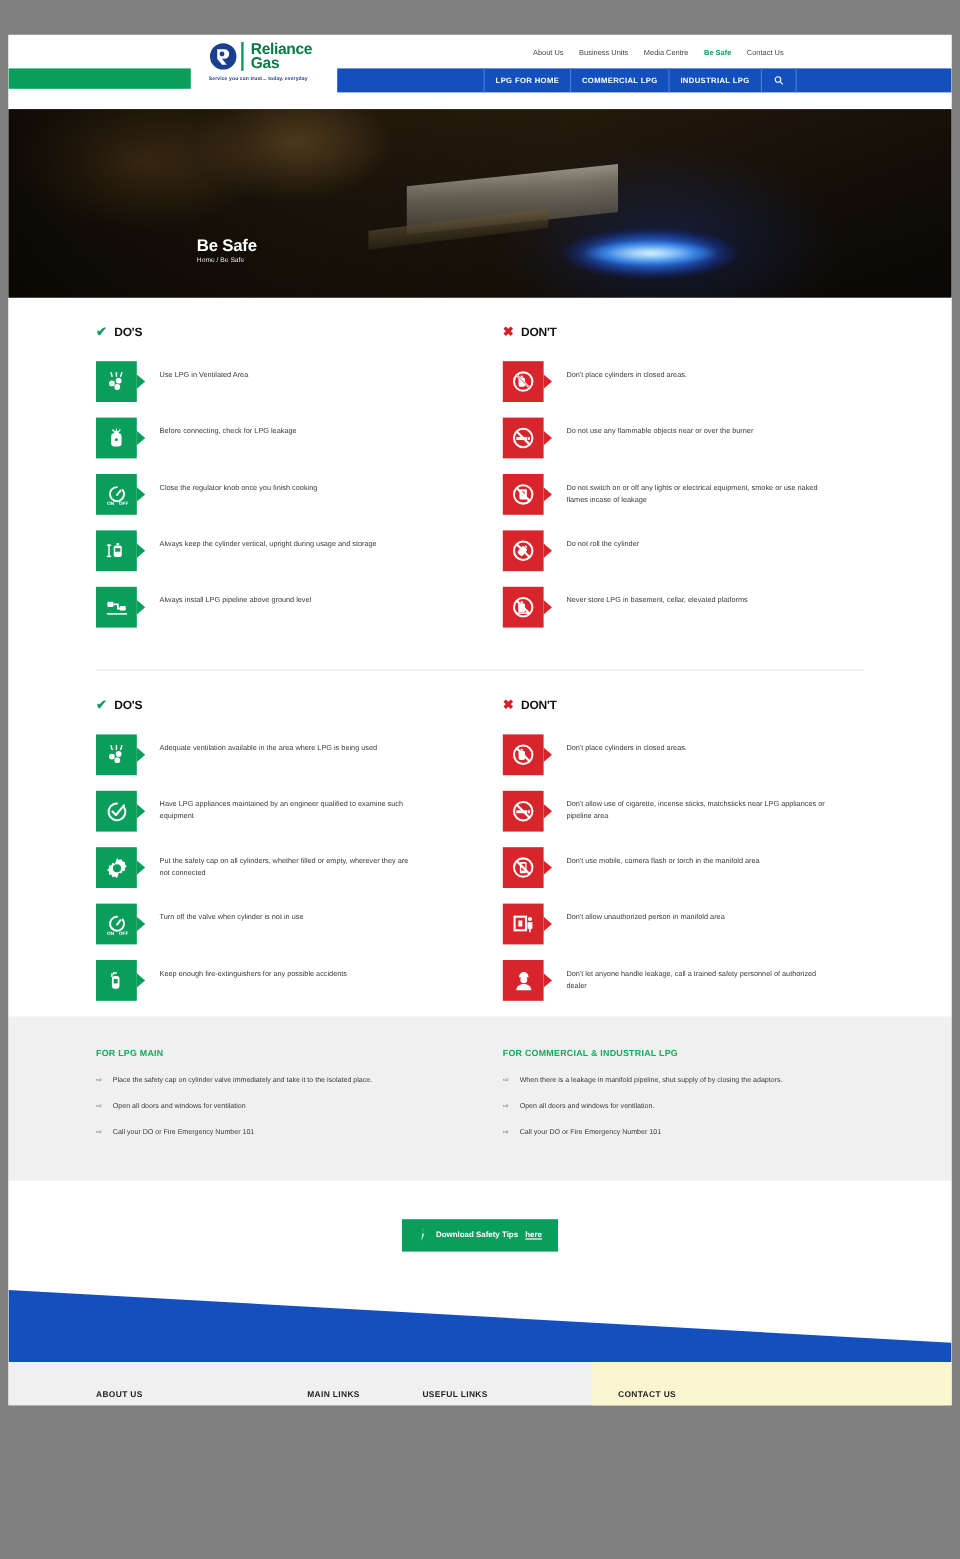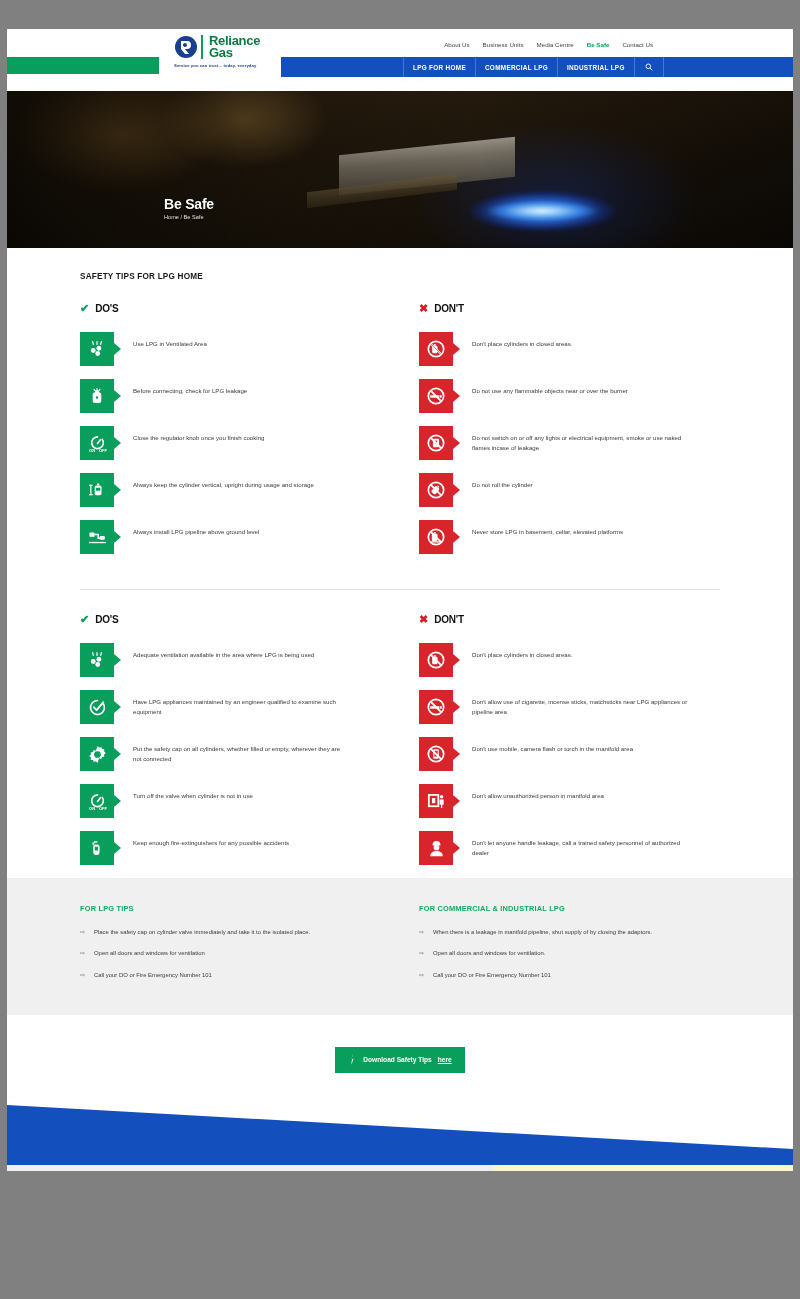--- a/index.html
+++ b/index.html
@@ -266,21 +266,20 @@
     </div>
     <div class="hero-vignette"></div>
     <div class="hero-text">
       <div class="hero-title">Be Safe</div>
       <div class="hero-crumb">Home / Be Safe</div>
     </div>
   </div>
 
   <div class="section">
     <div class="container">
-      <div class="sec-title">SAFETY TIPS FOR LPG HOME</div>
       <div class="cols">
         <div class="col">
           <div class="col-head">
             <span class="mark ok">✔</span>
             <span class="txt">DO'S</span>
           </div>
 
           <div class="tip">
             <div class="tip-icon green">
               <svg width="18" height="18" viewBox="0 0 24 24" fill="#fff">
@@ -551,21 +550,21 @@
           </div>
         </div>
       </div>
     </div>
   </div>
 
   <div class="leak">
     <div class="container">
       <div class="leak-cols">
         <div class="leak-col">
-          <div class="leak-sub">FOR LPG TIPS</div>
+          <div class="leak-sub">FOR LPG MAIN</div>
           <div class="leak-item">
             <span class="leak-arrow">⇨</span>
             <span class="leak-txt">Place the safety cap on cylinder valve immediately and take it to the isolated place.</span>
           </div>
           <div class="leak-item">
             <span class="leak-arrow">⇨</span>
             <span class="leak-txt">Open all doors and windows for ventilation</span>
           </div>
           <div class="leak-item">
             <span class="leak-arrow">⇨</span>

